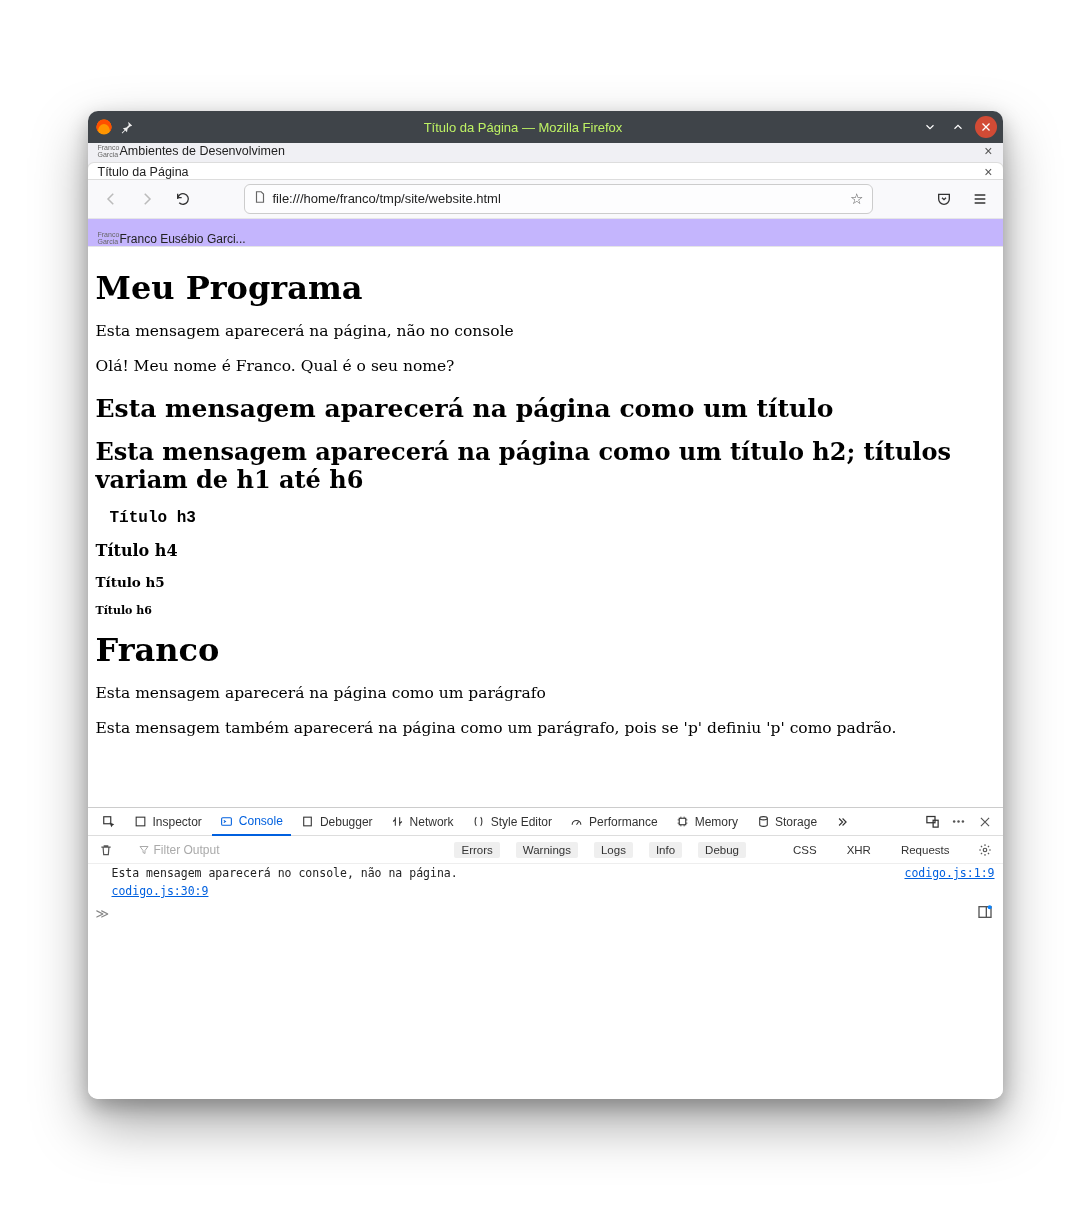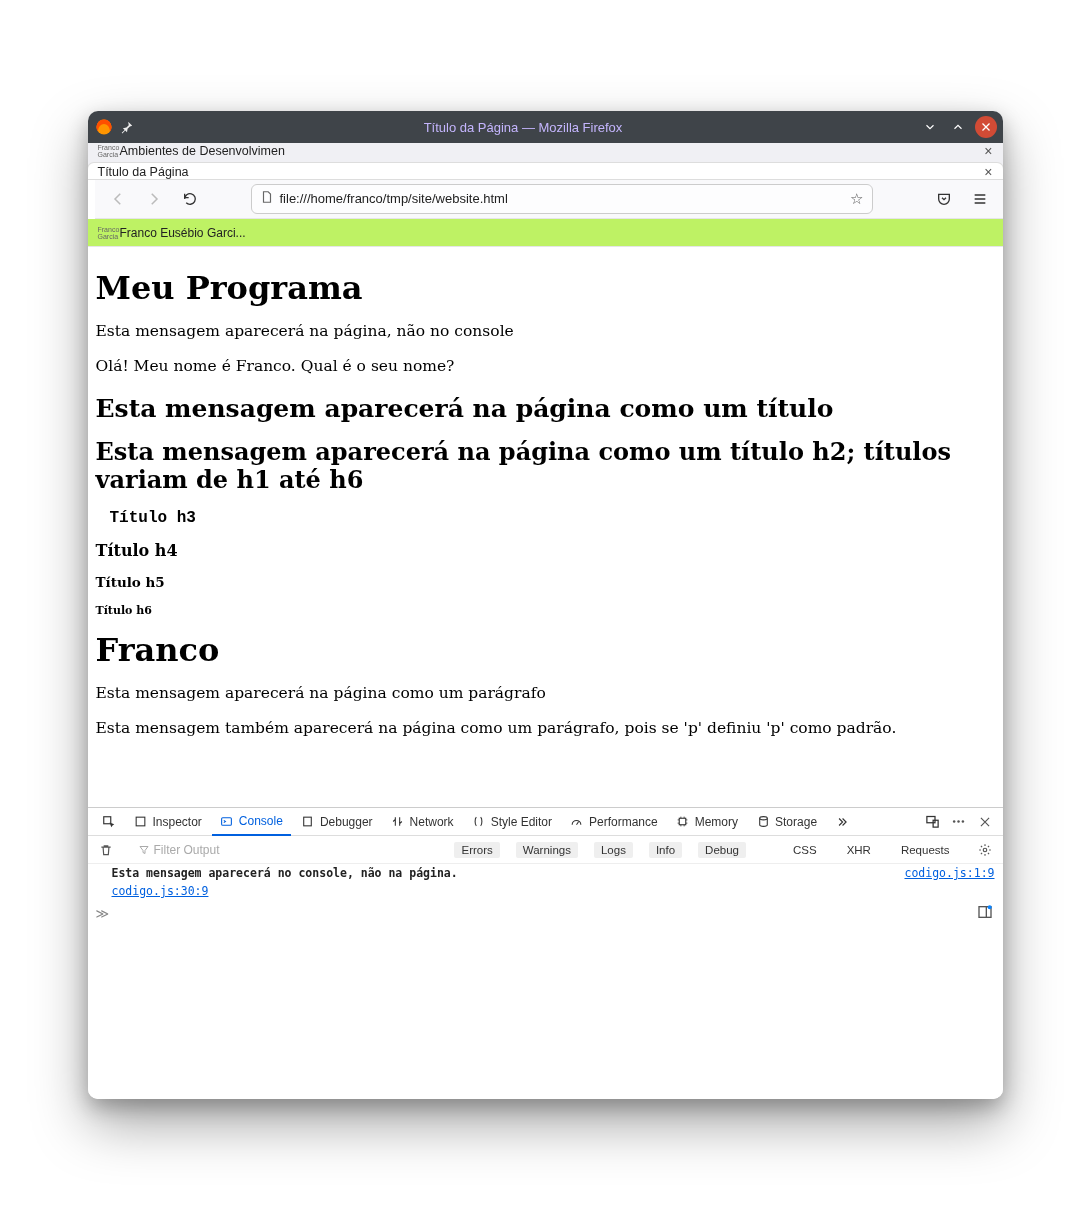--- a/index.html
+++ b/index.html
@@ -28,21 +28,21 @@
     display: flex;
     align-items: center;
     color: #e6e6e6;
     font-size: 13px;
     padding: 0 6px;
   }
   .titlebar .ff-icon {
     width:20px;height:20px;margin-right:6px;display:flex;align-items:center;justify-content:center;
   }
   .titlebar .pin-icon { width:14px;height:14px;color:#eee; }
-  .titlebar .title-text { flex:1;text-align:center;font-size:13px;color:#c4b5fd; }
+  .titlebar .title-text { flex:1;text-align:center;font-size:13px;color:#bef264; }
   .titlebar .win-btn { width:22px;height:22px;display:flex;align-items:center;justify-content:center;margin-left:6px;color:#fff;border-radius:50%; }
   .titlebar .close-btn { background:#d24b35; }
   
   .tabstrip {
     height:36px;
     background:#f0f0f4;
     border-bottom:1px solid #ddd;
     display:flex;
     align-items:stretch;
     flex-direction:column;
@@ -69,21 +69,20 @@
   .new-tab { width:32px;display:flex;align-items:center;justify-content:center;color:#333;font-size:18px; }
   
   .navrow {
     height:40px;
     display:flex;
     align-items:center;
     gap:6px;
     padding:0 8px;
     background:#f9f9fb;
     border-bottom:1px solid #e5e5e7;
-    margin-left:7px;
   }
   .nav-btn { width:30px;height:30px;display:flex;align-items:center;justify-content:center;color:#555;border-radius:4px; }
   .nav-btn.disabled { color:#bbb; }
   .urlbar {
     flex:1;
     height:30px;
     border:1px solid #ccc;
     border-radius:6px;
     background:#fdfdfe;
     display:flex;
@@ -92,24 +91,24 @@
     font-size:13px;
     color:#222;
     gap:6px;
     margin:0 50px 0 40px;
   }
   .urlbar .file-icon { color:#666;font-size:13px; }
   .urlbar .star { margin-left:auto;color:#555;font-size:15px; }
   
   .bookmarks {
     height:28px;
-    background:#bef264;
+    background:#c4b5fd;
     border-bottom:1px solid #e5e5e7;
     display:flex;
-    align-items:center;
+    align-items:flex-end;
     padding:0 10px;
     font-size:12px;
     color:#222;
     gap:6px;
   }
   .bookmarks .favicon { width:16px;height:16px;font-size:7px;color:#666;line-height:1;display:flex;flex-direction:column;justify-content:center; }
   
   .page {
     padding:14px 8px 8px 8px;
     font-family: Georgia, "DejaVu Serif", serif;
@@ -154,21 +153,21 @@
   .dt-right-ico { width:24px;height:24px;display:flex;align-items:center;justify-content:center;color:#555; }
   .dt-toolbar {
     height:28px;border-bottom:1px solid #eee;display:flex;align-items:center;padding:0 6px;gap:16px;
   }
   .dt-toolbar .chip { padding:2px 7px;font-size:11.5px;color:#333;border-radius:2px; }
   .dt-toolbar .chip.shaded { background:#efefef; }
   .dt-toolbar .filter { color:#aaa;display:flex;align-items:center;gap:4px;font-size:12px;margin-left:4px; }
   .dt-toolbar .flex1 { flex:1; }
   .console-lines { flex:1;overflow:auto;font-family: Menlo, Consolas, monospace;font-size:11.5px; }
   .cline { display:flex;padding:2px 8px 2px 24px;align-items:baseline; }
-  .cline .msg { flex:1;color:#222;font-weight:bold; }
+  .cline .msg { flex:1;color:#222; }
   .cline .src { color:#0060df;text-decoration:underline;font-family:inherit; }
   .prompt-row { padding:4px 8px;font-family: Menlo, Consolas, monospace;color:#888;display:flex;align-items:center;justify-content:space-between; }
   .prompt-row .prompt { font-size:13px; }
   .sidebar-icon { width:18px;height:18px;position:relative;color:#555; }
 </style>
 </head>
 <body>
 
 <div class="window-wrap">
 

